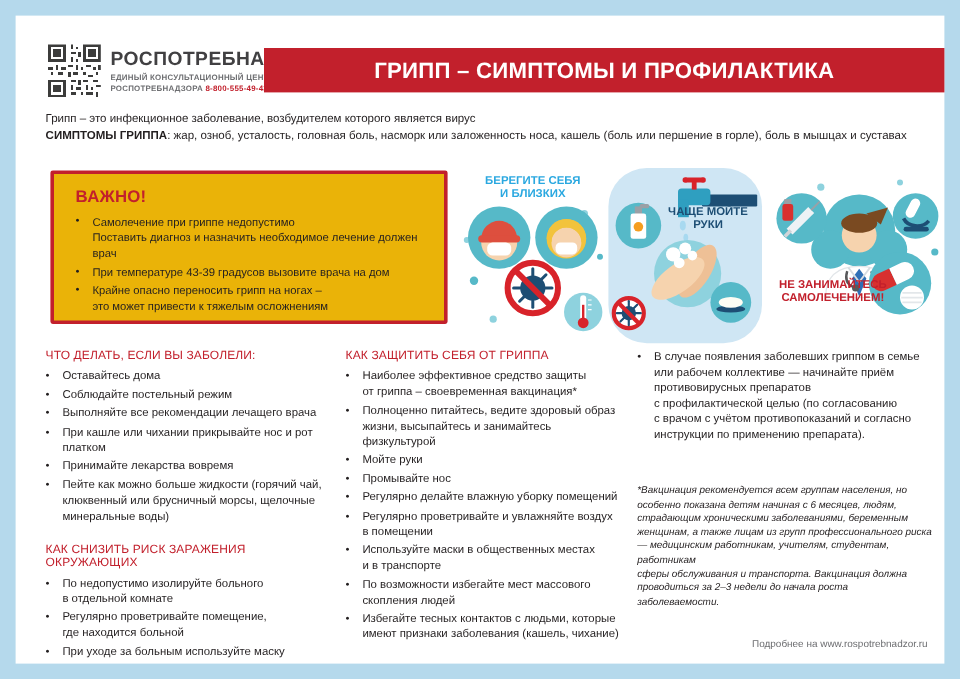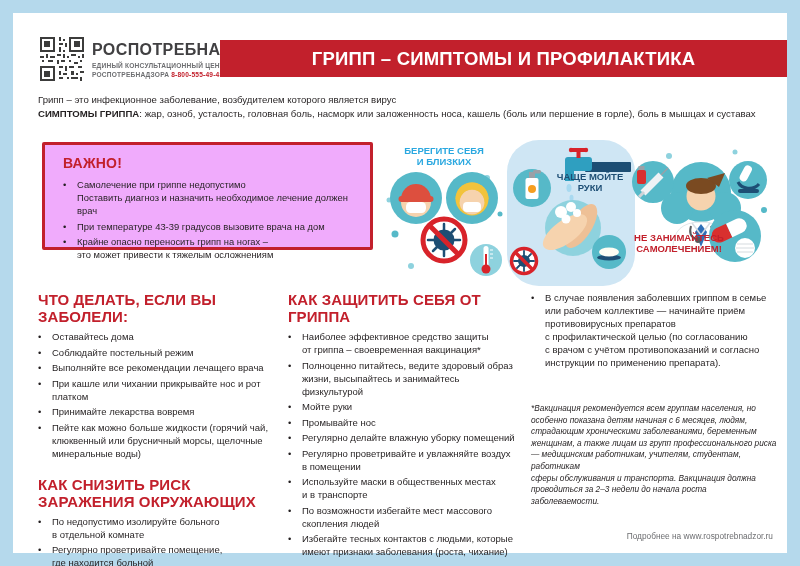--- a/index.html
+++ b/index.html
@@ -20,49 +20,49 @@
   .logo .sub2{font-size:6.6px;font-weight:bold;color:var(--text-gray);margin-top:1.5px;letter-spacing:.2px;}
   .logo .phone{color:var(--accent-red);}
   .banner{position:absolute;left:207px;top:27px;right:0;height:37px;background:var(--accent-red);display:flex;align-items:center;justify-content:center;}
   .banner .title{color:#fff;font-size:18.5px;font-weight:bold;letter-spacing:.2px;}
 
   
   .intro{position:absolute;left:25px;top:80px;font-size:9.6px;line-height:13.5px;color:var(--text-dark);}
   .intro b{font-weight:bold;}
 
   
-  .imp-box{position:absolute;left:29px;top:129px;width:331px;height:108px;border:3px solid var(--accent-red);border-radius:2px;background:#f0abfc;padding:10px 8px 0 18px;}
+  .imp-box{position:absolute;left:29px;top:129px;width:331px;height:128px;border:3px solid var(--accent-red);border-radius:2px;background:#eab308;padding:10px 8px 0 18px;}
   .imp-title{color:var(--accent-red);font-size:14px;font-weight:bold;margin-bottom:7px;letter-spacing:.2px;}
 
   
   .bullet-item{display:flex;margin-bottom:2.5px;}
   .bullet-dot{width:7px;min-width:7px;margin-right:7px;color:var(--text-dark);font-size:9.5px;line-height:13px;}
   .bullet-text{font-size:9.5px;line-height:13px;color:var(--text-dark);white-space:pre-line;}
   .imp-box .bullet-text{font-size:9.4px;}
 
   
   .panel{position:absolute;top:127px;}
   .panel1{left:370px;width:122px;height:144px;}
   .panel2{left:494px;width:128px;height:146px;background:var(--panel-blue);border-radius:32px;}
-  .panel3{left:618px;width:141px;height:144px;}
+  .panel3{left:633px;width:141px;height:144px;}
   .caption{position:absolute;font-weight:bold;font-size:9.5px;line-height:11px;text-align:center;white-space:pre-line;}
   .cap1{left:0;right:0;top:5px;color:var(--sky-blue);}
   .cap2{left:40px;width:86px;top:31px;color:var(--navy);}
   .cap3{left:0;width:96px;top:92px;color:var(--accent-red);}
   .panel svg{position:absolute;}
   .svg1{left:0;top:30px;}
   .svg2{left:0;top:0;}
   .svg3{left:0;top:0;}
 
   
   .col{position:absolute;top:278px;}
   .col1{left:25px;width:244px;}
   .col2{left:275px;width:240px;}
   .col3{left:518px;width:246px;}
-  .col-head{color:var(--accent-red);font-size:15px;font-weight:bold;margin-bottom:5px;letter-spacing:.1px;}
+  .col-head{color:var(--accent-red);font-size:10px;font-weight:normal;margin-bottom:5px;letter-spacing:.1px;}
   .sect2{margin-top:16px;}
   .footnote{margin-top:34px;font-size:8.3px;line-height:11.6px;font-style:italic;color:var(--text-dark);white-space:pre-line;}
   .more-info{margin-top:24px;font-size:8.3px;color:var(--text-gray);text-align:right;padding-right:4px;}
 
   
   .f-teal{fill:var(--teal);} .f-tlight{fill:var(--teal-light);} .f-navy{fill:var(--navy);}
   .f-skin{fill:#f6d3ae;} .f-skin2{fill:#eec096;} .f-white{fill:#fff;} .f-red{fill:#d8232a;}
   .s-red{stroke:#d8232a;} .s-navy{stroke:var(--navy);}
 </style>
 </head>
@@ -353,21 +353,21 @@
 и в транспорте</span>
         </div>
         <div class="bullet-item">
           <span class="bullet-dot">•</span>
           <span class="bullet-text">По возможности избегайте мест массового
 скопления людей</span>
         </div>
         <div class="bullet-item">
           <span class="bullet-dot">•</span>
           <span class="bullet-text">Избегайте тесных контактов с людьми, которые
-имеют признаки заболевания (роста, чихание)</span>
+имеют признаки заболевания (кашель, чихание)</span>
         </div>
       </div>
   </div>
 
   <div class="col col3">
     <div>
         <div class="bullet-item">
           <span class="bullet-dot">•</span>
           <span class="bullet-text">В случае появления заболевших гриппом в семье
 или рабочем коллективе — начинайте приём

